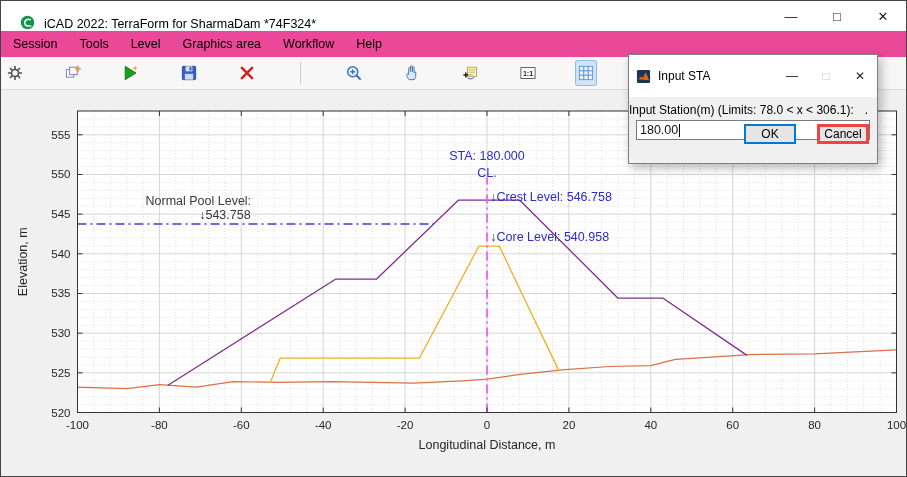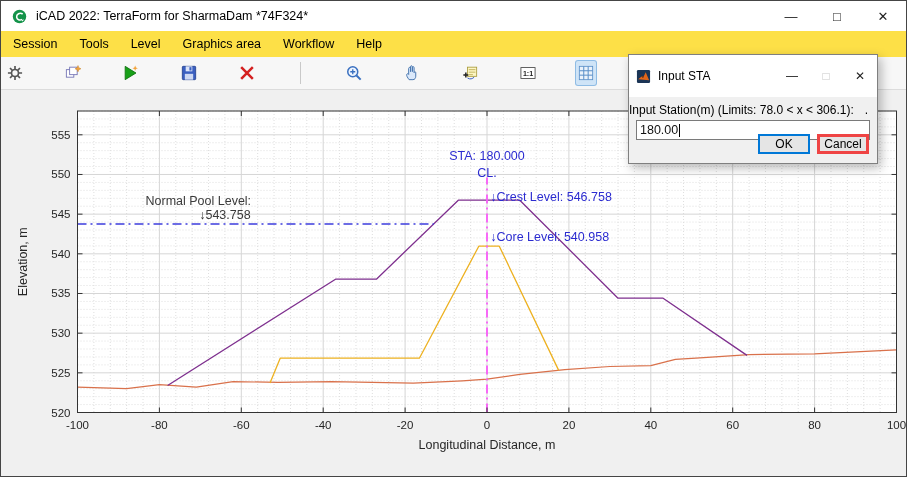--- a/index.html
+++ b/index.html
@@ -5,32 +5,32 @@
   html,body { margin:0; padding:0; background:#888; }
   * { box-sizing:border-box; }
   .window {
     position:relative; width:907px; height:477px;
     background:#f0f0f0; border:1px solid #454545; overflow:hidden;
     font-family:"Liberation Sans", sans-serif; color:#111;
   }
   
   .titlebar {
     position:relative; z-index:2; height:30px; background:#ffffff;
-    display:flex; align-items:center; padding-left:10px;
+    display:flex; align-items:flex-end; padding-left:18px;
   }
   .app-icon { width:17px; height:17px; flex:0 0 auto; }
   .title-text { font-size:12.5px; margin-left:8px; color:#000; }
   .win-controls { margin-left:auto; display:flex; height:100%; }
   .win-btn {
     width:46px; height:100%; display:flex; align-items:center; justify-content:center;
     font-size:13px; color:#222;
   }
   
   .menubar {
-    position:relative; z-index:2; height:26px; background:#fde047;
+    position:relative; z-index:2; height:26px; background:#ec4899;
     display:flex; align-items:center; padding-left:1px; font-size:12.5px;
   }
   .menu-item { padding:4px 11px; color:#000; }
   
   .toolbar {
     position:relative; z-index:2; height:33px; background:#f7f7f7;
     border-bottom:1px solid #dcdcdc;
     display:flex; align-items:center; padding-left:3px;gap:36px;
   }
   .tb-btn {
@@ -54,21 +54,21 @@
   .dlg-title { margin-left:7px; font-size:12px; color:#000; }
   .dlg-controls { margin-left:auto; display:flex; height:100%; }
   .dlg-btnbox { width:34px; display:flex; align-items:center; justify-content:center; font-size:12px; color:#222; }
   .dlg-btnbox.disabled { color:#c9c9c9; }
   .dlg-label-row { display:flex; justify-content:space-between; padding:6px 9px 0 0; color:#000; }
   .dlg-textbox {
     margin:3px 7px 0 7px; height:20px; background:#fff; border:1px solid #7a7a7a;
     display:flex; align-items:center; padding-left:3px; font-size:12.5px;
   }
   .caret { width:1px; height:13px; background:#000; margin-left:1px; }
-  .dlg-buttons { position:absolute; right:8px; bottom:9px; display:flex; gap:7px; }
+  .dlg-buttons { position:absolute; right:8px; bottom:19px; display:flex; gap:21px; }
   .dlg-btn {
     width:52px; height:20px; background:#e5e5e5; border:3px solid #ef4444;
     display:flex; align-items:center; justify-content:center; font-size:12px; color:#000;
   }
   .dlg-btn.primary { border:2px solid #0078d7; }
 </style>
 </head>
 <body>
 
 <div class="window">

